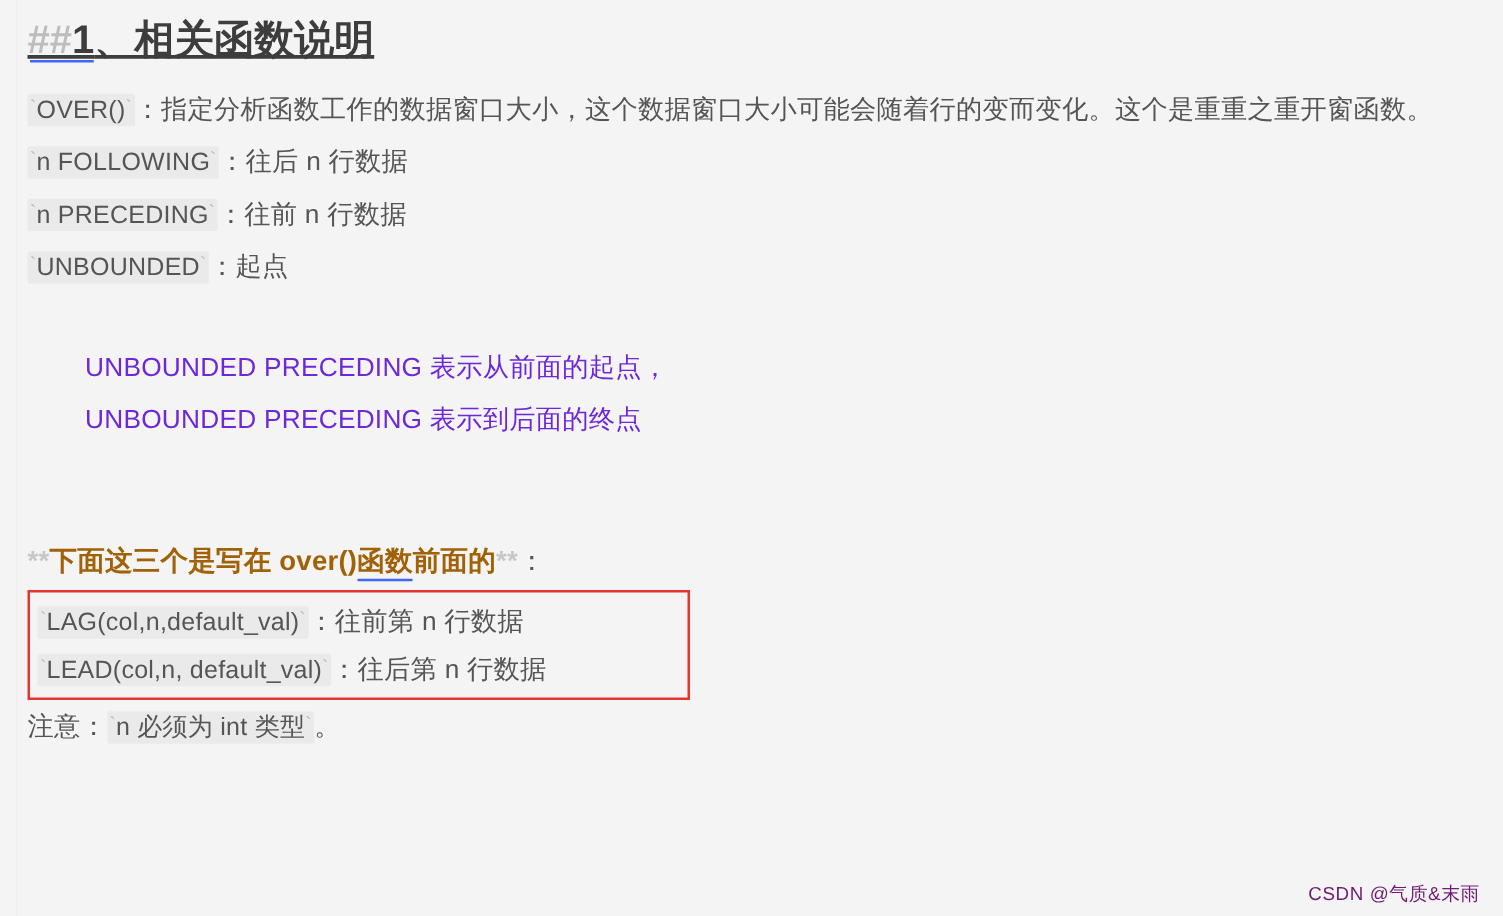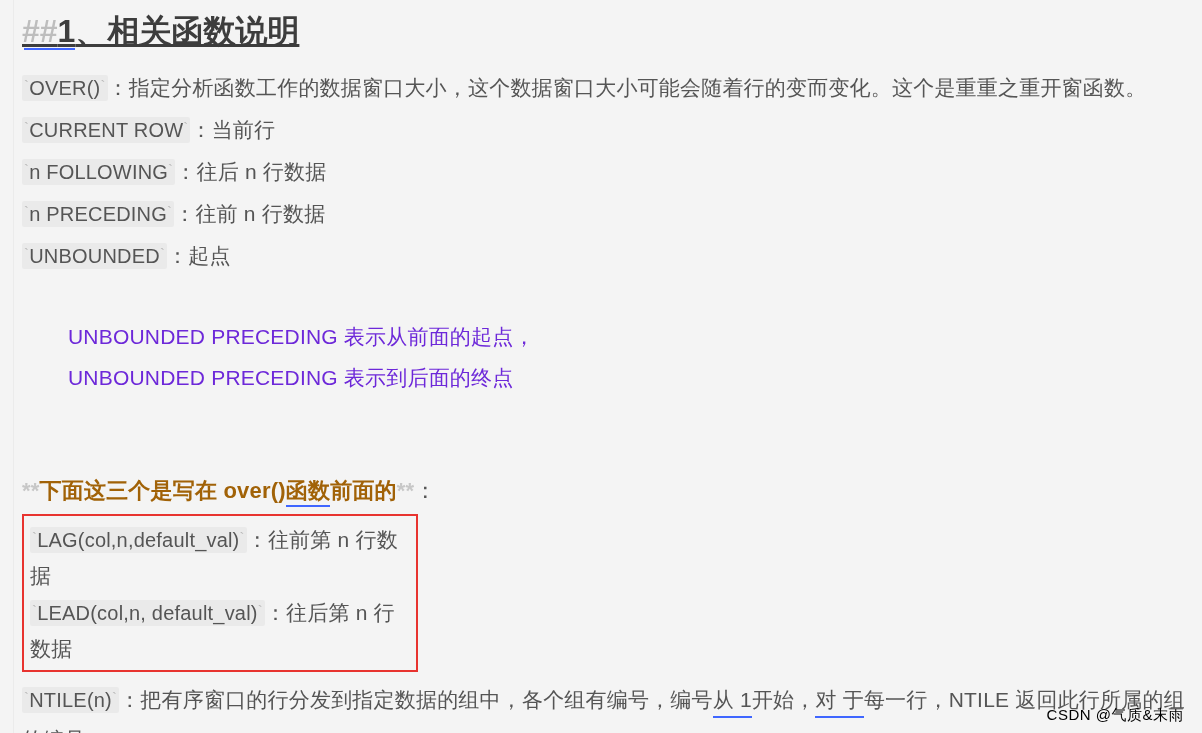--- a/index.html
+++ b/index.html
@@ -128,36 +128,36 @@
   .lead-bold {
     font-size: 22px;
     line-height: 34px;
     margin-top: 48px;
   }
 
   
   .redbox {
     border: 2px solid #e8332f;
     margin-top: 6px;
-    width: 396px;
+    width: 530px;
     box-sizing: border-box;
     padding: 4px 0 4px 6px;
   }
   .redbox .para { line-height: 35px; }
 
   
   .tail { margin-top: 6px; }
 
   
   .watermark {
     position: absolute;
     right: 18px;
     bottom: 8px;
     font-size: 15px;
-    color: #000000;
+    color: #701a75;
     letter-spacing: 0.5px;
     white-space: nowrap;
   }
 </style>
 </head>
 <body>
 
 <div id="page">
 
   <div class="left-rule"></div>
@@ -166,23 +166,20 @@
 
     <div class="heading">
       <span class="underlined"><span class="hashes">##</span><span>1</span></span><span>、相关函数说明</span>
     </div>
 
     <p class="para first">
       <code class="inline"><span class="tick">`</span><span>OVER()</span><span class="tick">`</span></code><span>：指定分析函数工作的数据窗口大小，这个数据窗口大小可能会随着行的变而变化。这个是重重之重开窗函数。</span>
     </p>
 
 
-    <p class="para">
-      <code class="inline"><span class="tick">`</span><span>CURRENT ROW</span><span class="tick">`</span></code><span>：当前行</span>
-    </p>
     <p class="para">
       <code class="inline"><span class="tick">`</span><span>n FOLLOWING</span><span class="tick">`</span></code><span>：往后 n 行数据</span>
     </p>
     <p class="para">
       <code class="inline"><span class="tick">`</span><span>n PRECEDING</span><span class="tick">`</span></code><span>：往前 n 行数据</span>
     </p>
     <p class="para">
       <code class="inline"><span class="tick">`</span><span>UNBOUNDED</span><span class="tick">`</span></code><span>：起点</span>
     </p>
 
@@ -197,23 +194,20 @@
 
     <div class="redbox">
       <p class="para">
         <code class="inline"><span class="tick">`</span><span>LAG(col,n,default_val)</span><span class="tick">`</span></code><span>：往前第 n 行数据</span>
       </p>
       <p class="para">
         <code class="inline"><span class="tick">`</span><span>LEAD(col,n, default_val)</span><span class="tick">`</span></code><span>：往后第 n 行数据</span>
       </p>
     </div>
 
-    <p class="para tail">
-      <code class="inline"><span class="tick">`</span><span>NTILE(n)</span><span class="tick">`</span></code><span>：把有序窗口的行分发到指定数据的组中，各个组有编号，编号</span><span class="blue-ul">从 1</span><span>开始，</span><span class="blue-ul">对 于</span><span>每一行，NTILE 返回此行所属的组的编号。</span>
-    </p>
 
     <p class="para">
       <span>注意：</span><code class="inline"><span class="tick">`</span><span>n 必须为 int 类型</span><span class="tick">`</span></code><span>。</span>
     </p>
 
   </div>
 
   <div class="watermark">CSDN @气质&amp;末雨</div>
 
 </div>

